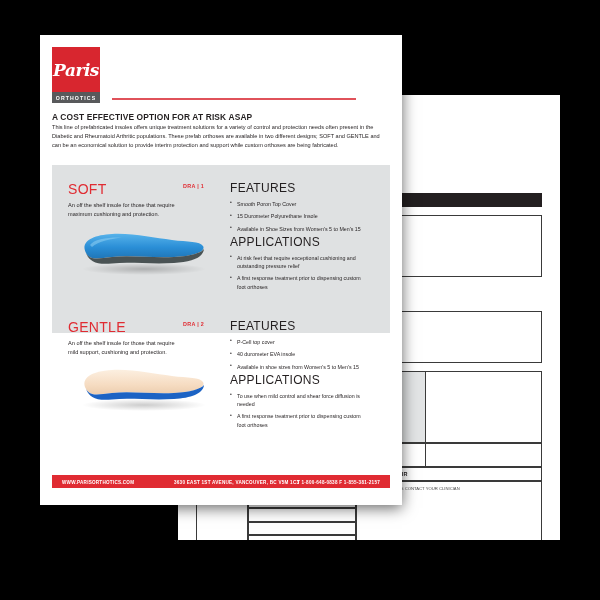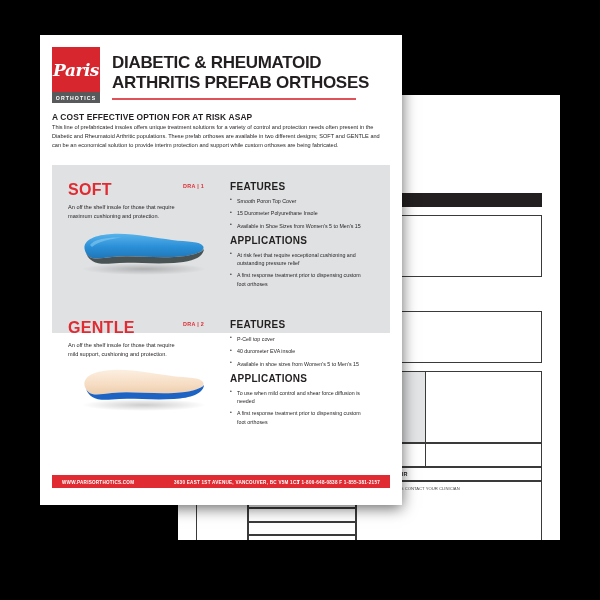--- a/index.html
+++ b/index.html
@@ -61,25 +61,25 @@
     position:absolute;left:72px;top:18px;width:276px;
     font-size:17px;font-weight:bold;line-height:1.16;color:#231f20;letter-spacing:-0.3px;
   }
   .title-rule{position:absolute;left:72px;top:63px;width:244px;height:1.6px;background:#e0525a;}
   .subtitle{position:absolute;left:12px;top:77px;font-size:8.4px;font-weight:bold;color:#231f20;letter-spacing:.15px;}
   .intro{position:absolute;left:12px;top:88px;width:330px;font-size:5.6px;line-height:1.62;color:#231f20;}
 
   .gray-panel{position:absolute;left:12px;top:130px;width:338px;height:168px;background:#dfe1e2;}
 
   .prod{position:absolute;}
-  .prod-name{font-size:16px;font-weight:bold;color:#e02b32;letter-spacing:.3px;}
+  .prod-name{font-size:14px;font-weight:normal;color:#e02b32;letter-spacing:.3px;}
   .prod-code{position:absolute;font-size:5.4px;font-weight:bold;color:#e02b32;letter-spacing:.3px;}
   .prod-desc{font-size:5.6px;line-height:1.6;color:#231f20;width:118px;margin-top:4px;}
 
-  .col-h{font-size:10px;font-weight:bold;color:#231f20;letter-spacing:.3px;}
+  .col-h{font-size:12px;font-weight:normal;color:#231f20;letter-spacing:.3px;}
   .bul{font-size:5.3px;line-height:1.55;color:#231f20;position:relative;padding-left:7px;margin-top:4.5px;width:128px;}
   .bul:before{content:"•";position:absolute;left:0;top:-0.5px;font-size:5px;color:#231f20;}
 
   .insole{position:absolute;}
   .fp-footer{
     position:absolute;left:12px;top:440px;width:338px;height:13px;background:#e02b32;
     color:#fff;font-size:4.6px;font-weight:bold;letter-spacing:.25px;
   }
   .fp-footer span{position:absolute;top:50%;transform:translateY(-50%);}
 
@@ -150,21 +150,20 @@
 
   <div class="front-page">
 
     <div class="logo">
       <div class="logo-sq">
         <div class="logo-script">Paris</div>
       </div>
       <div class="logo-bar">ORTHOTICS</div>
     </div>
 
-    <div class="title">DIABETIC &amp; RHEUMATOID ARTHRITIS PREFAB ORTHOSES</div>
     <div class="title-rule"></div>
 
     <div class="subtitle">A COST EFFECTIVE OPTION FOR AT RISK ASAP</div>
     <div class="intro">This line of prefabricated insoles offers unique treatment solutions for a variety of control and protection needs often present in the Diabetic and Rheumatoid Arthritic populations. These prefab orthoses are available in two different designs; SOFT and GENTLE and can be an economical solution to provide interim protection and support while custom orthoses are being fabricated.</div>
 
     <div class="gray-panel"></div>
 
     <div class="prod" style="left:28px;top:146px;width:130px;">
       <div class="prod-name">SOFT</div>
       <div class="prod-desc">An off the shelf insole for those that require maximum cushioning and protection.</div>

